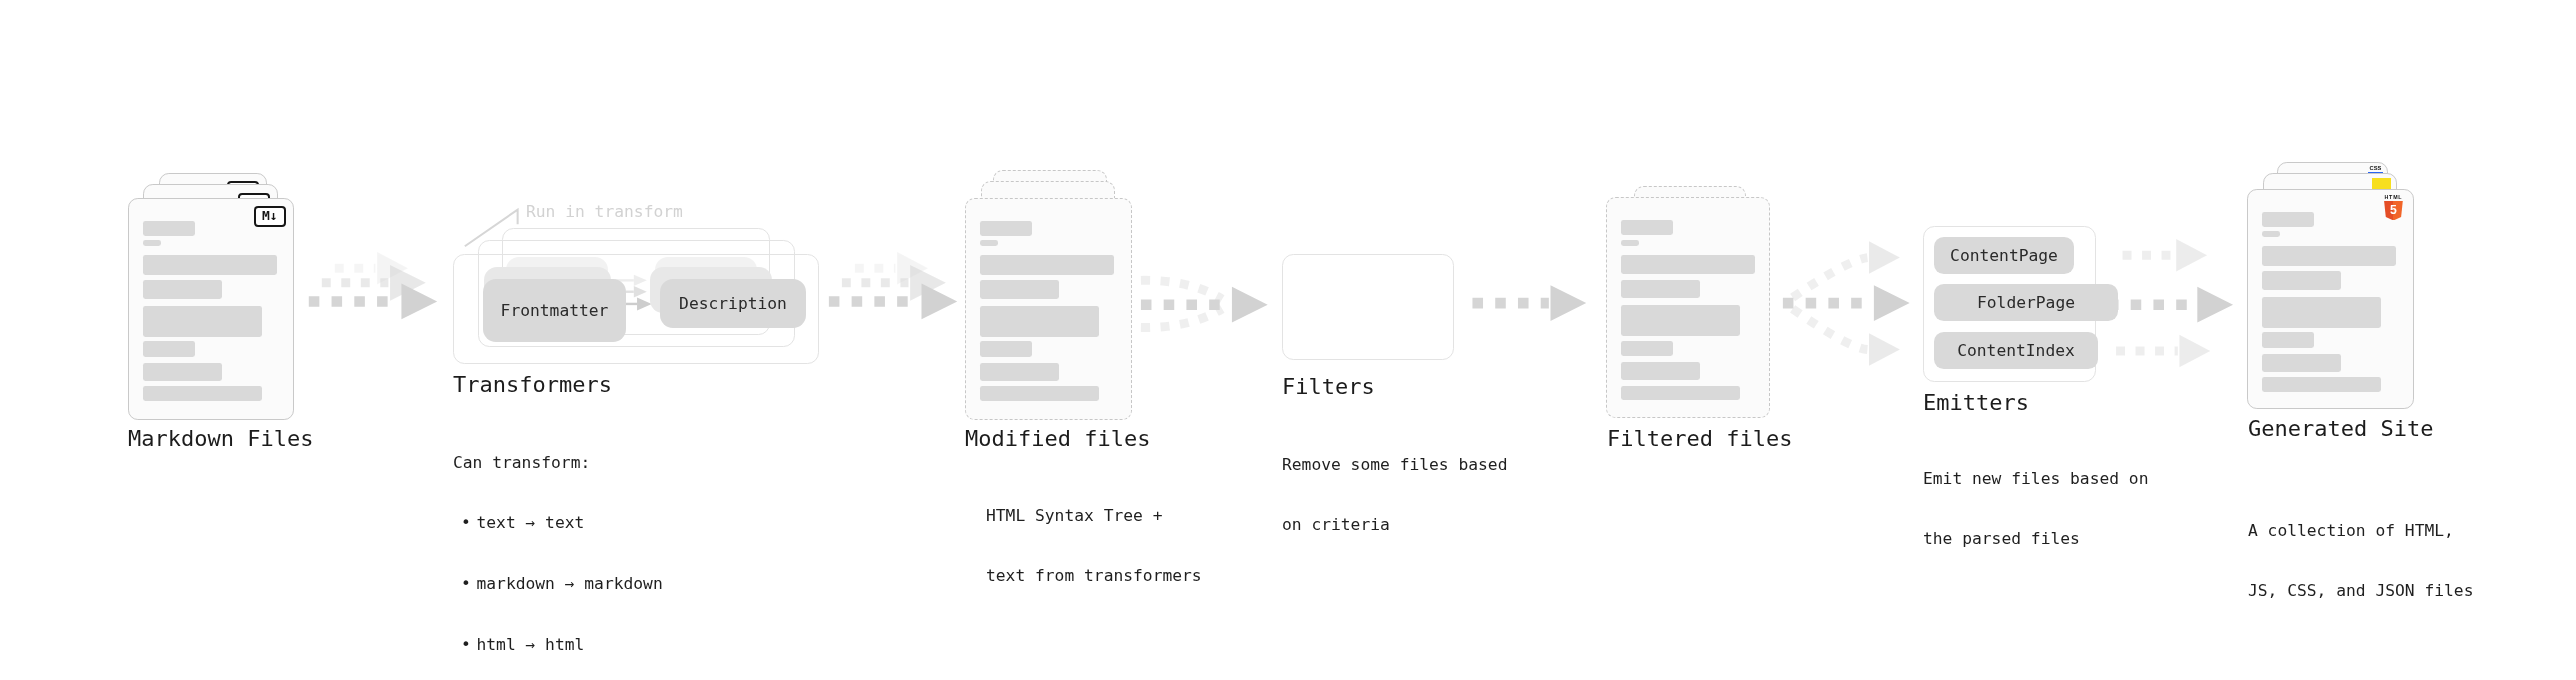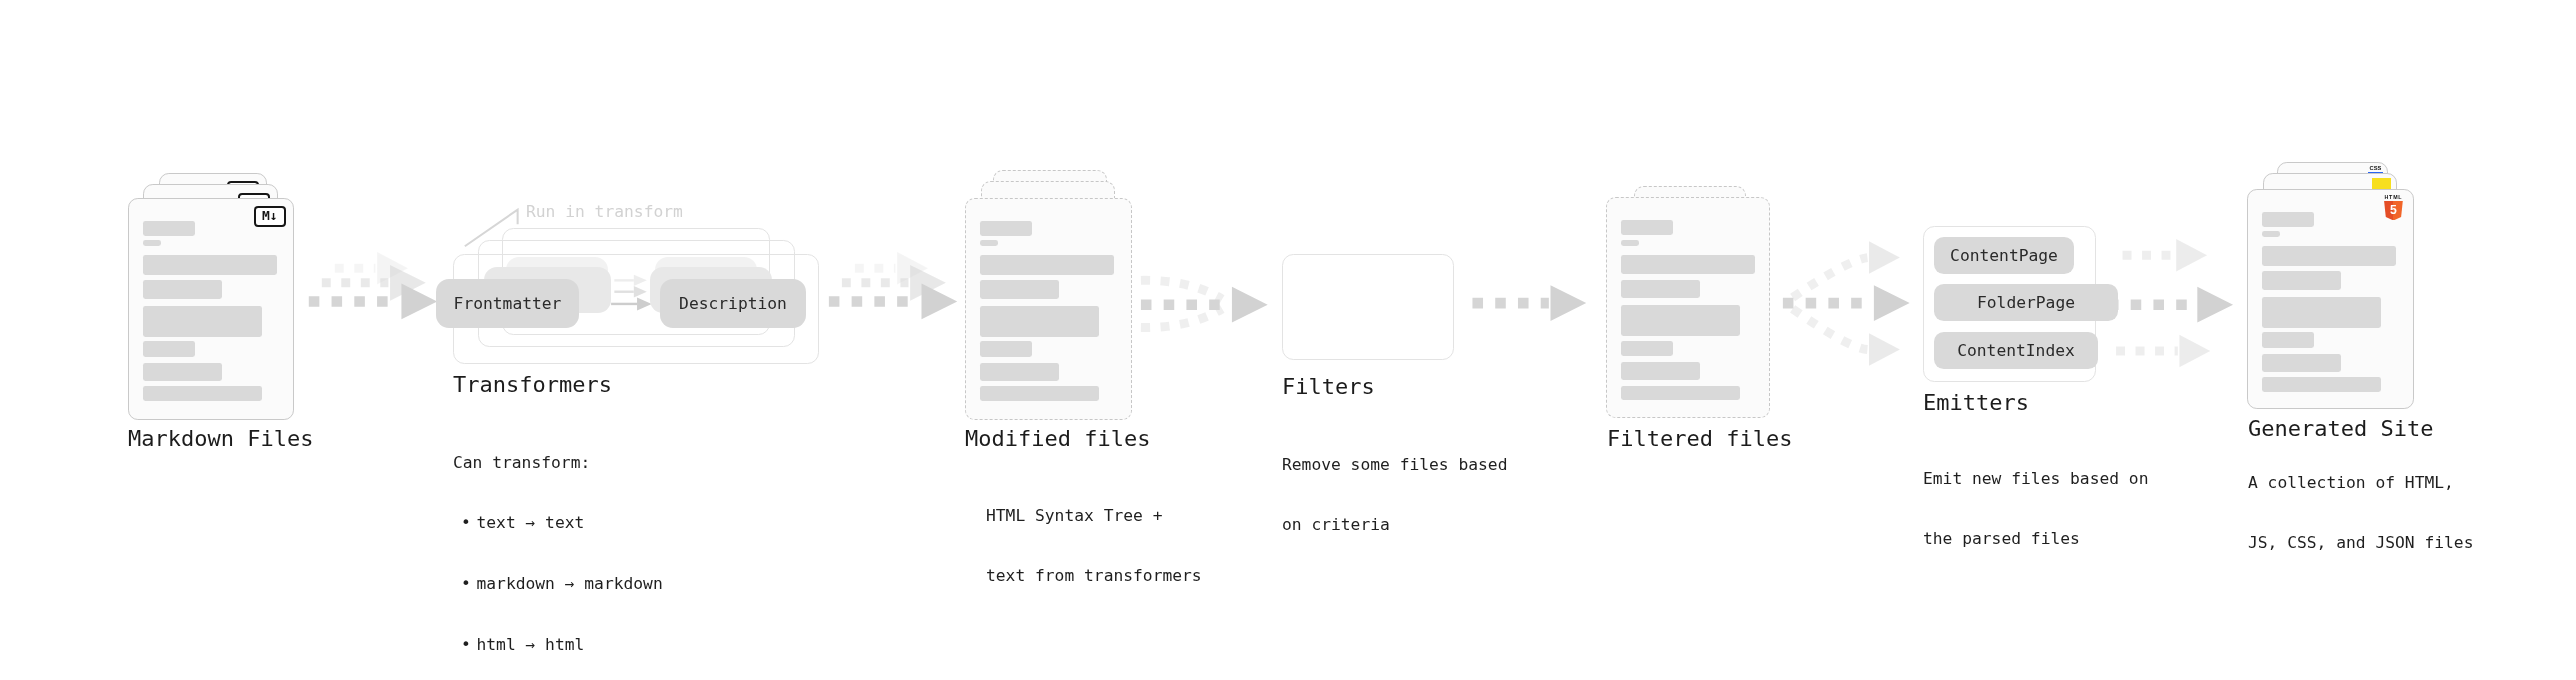--- a/index.html
+++ b/index.html
@@ -161,21 +161,21 @@
 
   <div class="frame" style="left:502px;top:228px;width:268px;height:107px"></div>
   <div class="frame" style="left:478px;top:240px;width:317px;height:107px"></div>
   <div class="frame" style="left:453px;top:254px;width:366px;height:110px"></div>
 
   <div class="ghost g2" style="left:506px;top:257px;width:102px;height:42px"></div>
   <div class="ghost g1" style="left:484px;top:267px;width:127px;height:46px"></div>
   <div class="ghost g2" style="left:655px;top:257px;width:102px;height:42px"></div>
   <div class="ghost g1" style="left:650px;top:267px;width:122px;height:46px"></div>
 
-  <div class="chip" style="left:436px;top:279px;width:143px;height:49px">Frontmatter</div>
+  <div class="chip" style="left:483px;top:279px;width:143px;height:63px">Frontmatter</div>
   <div class="chip" style="left:660px;top:279px;width:146px;height:49px">Description</div>
 
   <div class="annotation" style="left:526px;top:202px">Run in transform</div>
 
   <div class="sec-title" style="left:453px;top:372px">Transformers</div>
   <div class="sec-body" style="left:453px;top:412px">
     <div>Can transform:</div>
     <div class="bullet-row">
       <span class="dot">•</span>
       <span>text → text</span>
@@ -264,19 +264,19 @@
         <div class="bar b3"></div>
         <div class="bar b4"></div>
         <div class="bar b5"></div>
         <div class="bar b6"></div>
         <div class="bar b7"></div>
         <div class="bar b8"></div>
       </div>
     </div>
   </div>
   <div class="sec-title" style="left:2248px;top:416px">Generated Site</div>
-  <div class="sec-body" style="left:2248px;top:432px">
+  <div class="sec-body" style="left:2248px;top:480px">
     <div>A collection of HTML,</div>
     <div>JS, CSS, and JSON files</div>
   </div>
 
 </div>
 
 
 </body></html>

